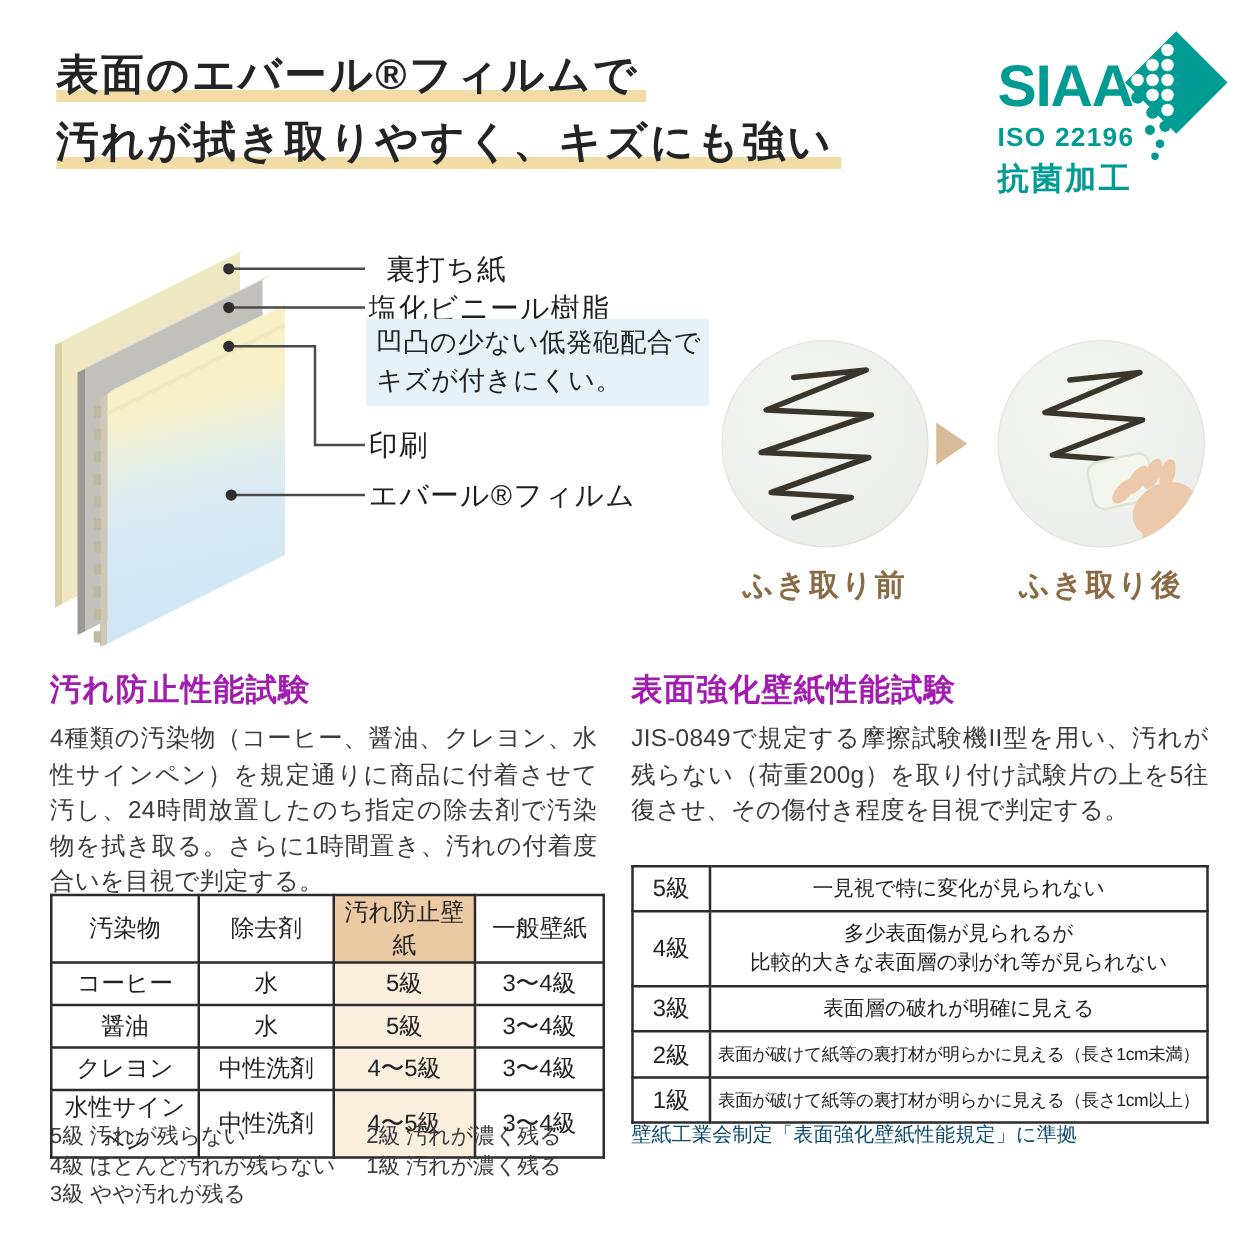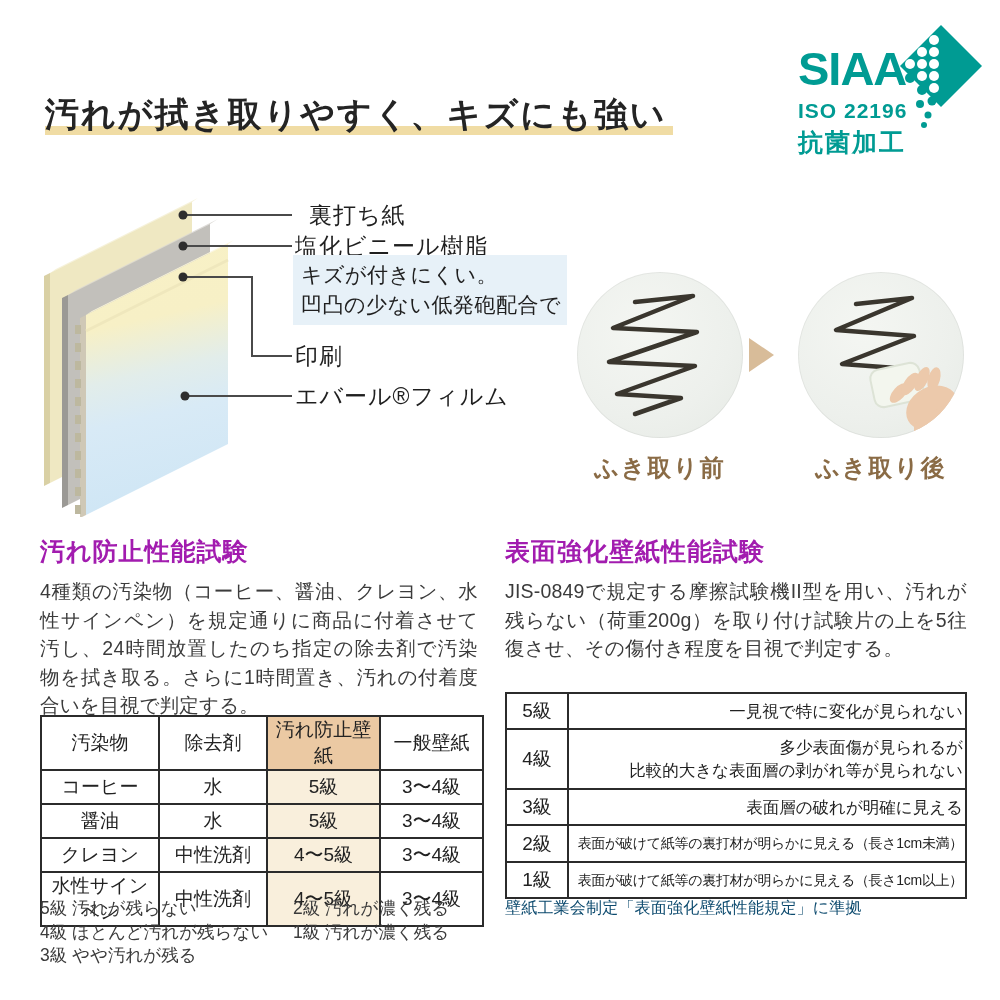--- a/index.html
+++ b/index.html
@@ -59,36 +59,37 @@
   #stain-table{position:absolute;left:40px;top:715px;}
   #stain-table th,#stain-table td{font-size:19px;height:32px;padding:0 2px;}
   #stain-table .c0{width:112px;border-radius:27px;} #stain-table .c1{width:102px;}
   #stain-table .c2{width:107px;} #stain-table .c3{width:97px;}
   #stain-table th.hl{background:#EBC9A3;}
   #stain-table td.hl{background:#F9EFDC;}
 
   #surface-table{position:absolute;left:505px;top:692px;}
   #surface-table td{padding:0;}
   #surface-table .grade{width:60px;font-size:19px;}
-  #surface-table .desc{width:392px;text-align:right;padding:2px 2px;font-size:16.5px;line-height:23px;}
+  #surface-table .desc{width:392px;text-align:center;padding:2px 2px;font-size:16.5px;line-height:23px;}
   #surface-table .r1{height:30px;} #surface-table .r2{height:54px;}
   #surface-table .r3{height:30px;} #surface-table .r4{height:31px;} #surface-table .r5{height:30px;}
   #surface-table .pre{white-space:pre-line;}
   #surface-table .small{font-size:14px;letter-spacing:-0.3px;white-space:nowrap;}
 
   .legend-col{position:absolute;top:897px;font-size:17.5px;line-height:23.5px;color:#3b3b3b;white-space:nowrap;}
   #legend-col1{left:40px;}
   #legend-col2{left:293px;}
   .surface-note{position:absolute;left:505px;top:898px;font-size:16px;color:#0c4a6e;letter-spacing:0.2px;}
 </style>
 </head>
 <body>
 
 <div id="page">
 
+  <div id="title-l1" class="title-line">表面のエバール®フィルムで</div>
   <div id="title-l2" class="title-line">汚れが拭き取りやすく、キズにも強い</div>
 
   <div class="siaa">
     <svg class="siaa-svg" width="102" height="108" viewBox="0 0 102 108">
       <polygon points="55,3 96,44 55,85 14,44" fill="#009B93"></polygon>
       <g fill="#ffffff">
         <circle cx="24" cy="42" r="5"></circle>
         <circle cx="36" cy="30" r="5"></circle>
           <circle cx="36" cy="42" r="5"></circle>
           <circle cx="36" cy="54" r="5"></circle>
@@ -146,22 +147,22 @@
     <g fill="#2e2e2e">
       <circle cx="141" cy="30" r="4.5"></circle>
       <circle cx="141" cy="61" r="4.5"></circle>
       <circle cx="141" cy="92" r="4.5"></circle>
       <circle cx="143" cy="211" r="4.5"></circle>
     </g>
   </svg>
   <div id="label-backing" class="layer-label">裏打ち紙</div>
   <div id="label-vinyl" class="layer-label">塩化ビニール樹脂</div>
   <div class="note-box">
+    <div>凹凸の少ない低発砲配合で</div>
     <div>キズが付きにくい。</div>
-    <div>凹凸の少ない低発砲配合で</div>
   </div>
   <div id="label-print" class="layer-label">印刷</div>
   <div id="label-eval" class="layer-label">エバール®フィルム</div>
 
   <div id="circle-before" class="photo-circle">
     <svg width="166" height="166" viewBox="0 0 166 166">
       <path d="M58,30 L116,24 L36,56 L120,60 L32,90 L118,94 L40,122 L104,126 L58,142" fill="none" stroke="#3a362e" stroke-width="4.5" stroke-linejoin="round" stroke-linecap="round"></path>
     </svg>
   </div>
   <div class="wipe-arrow"></div>

